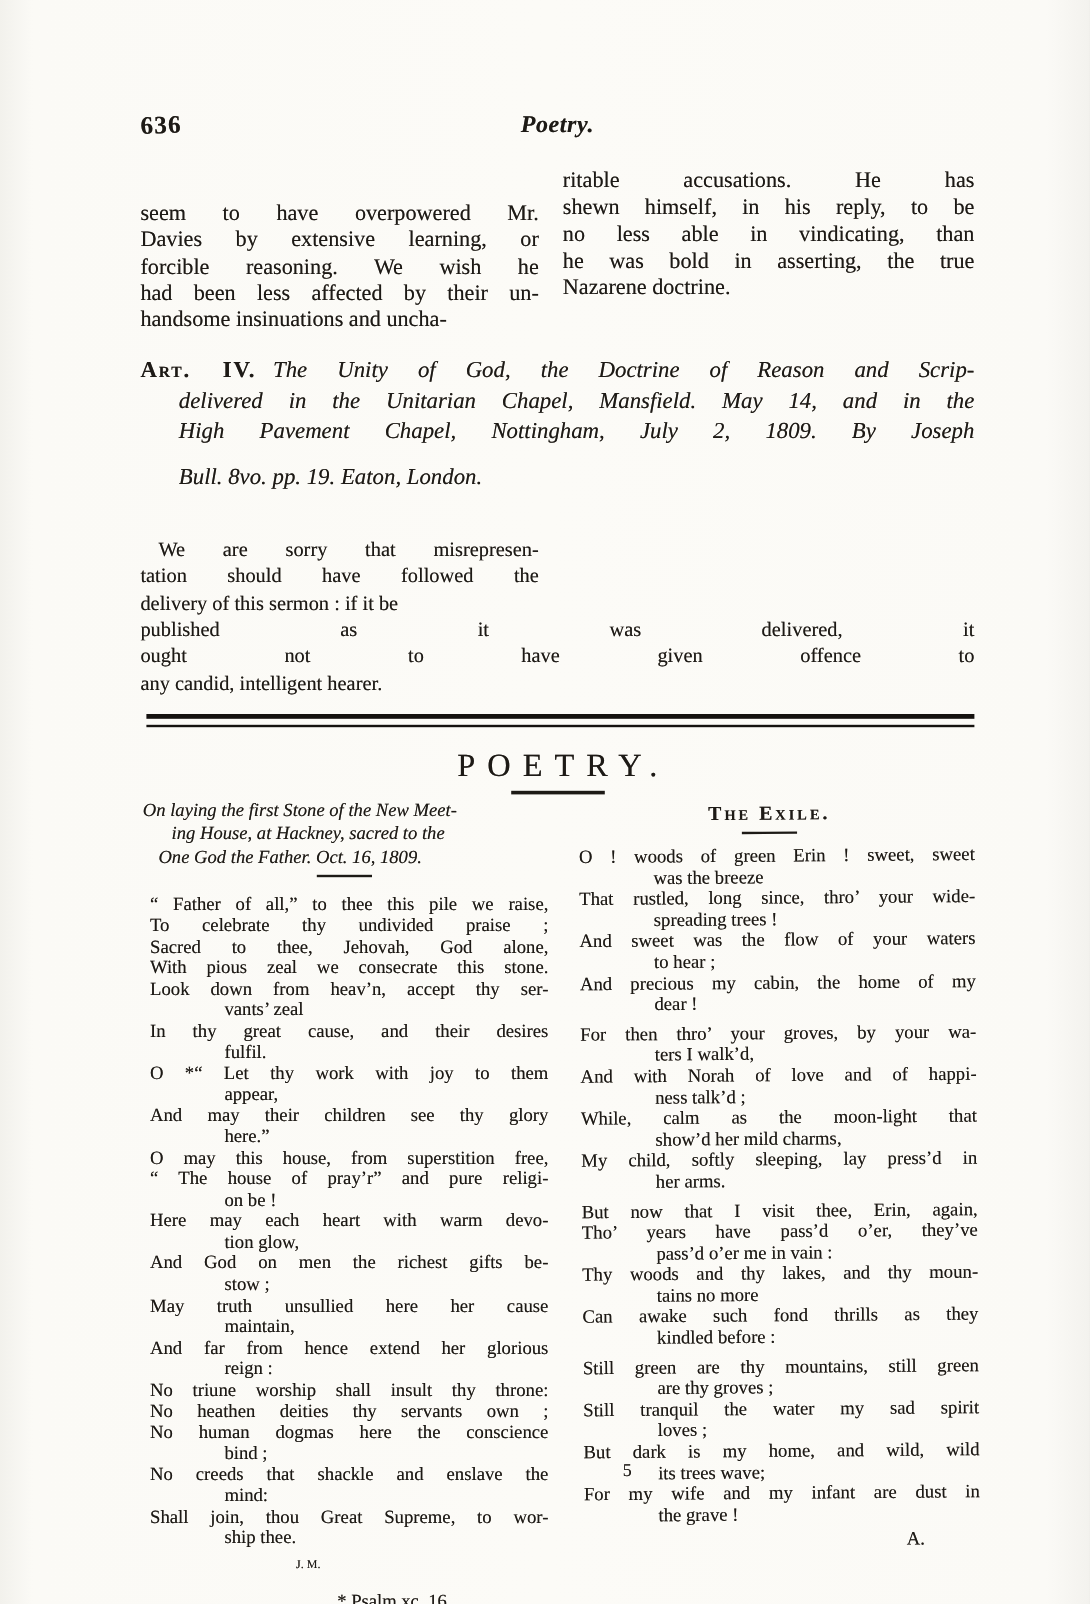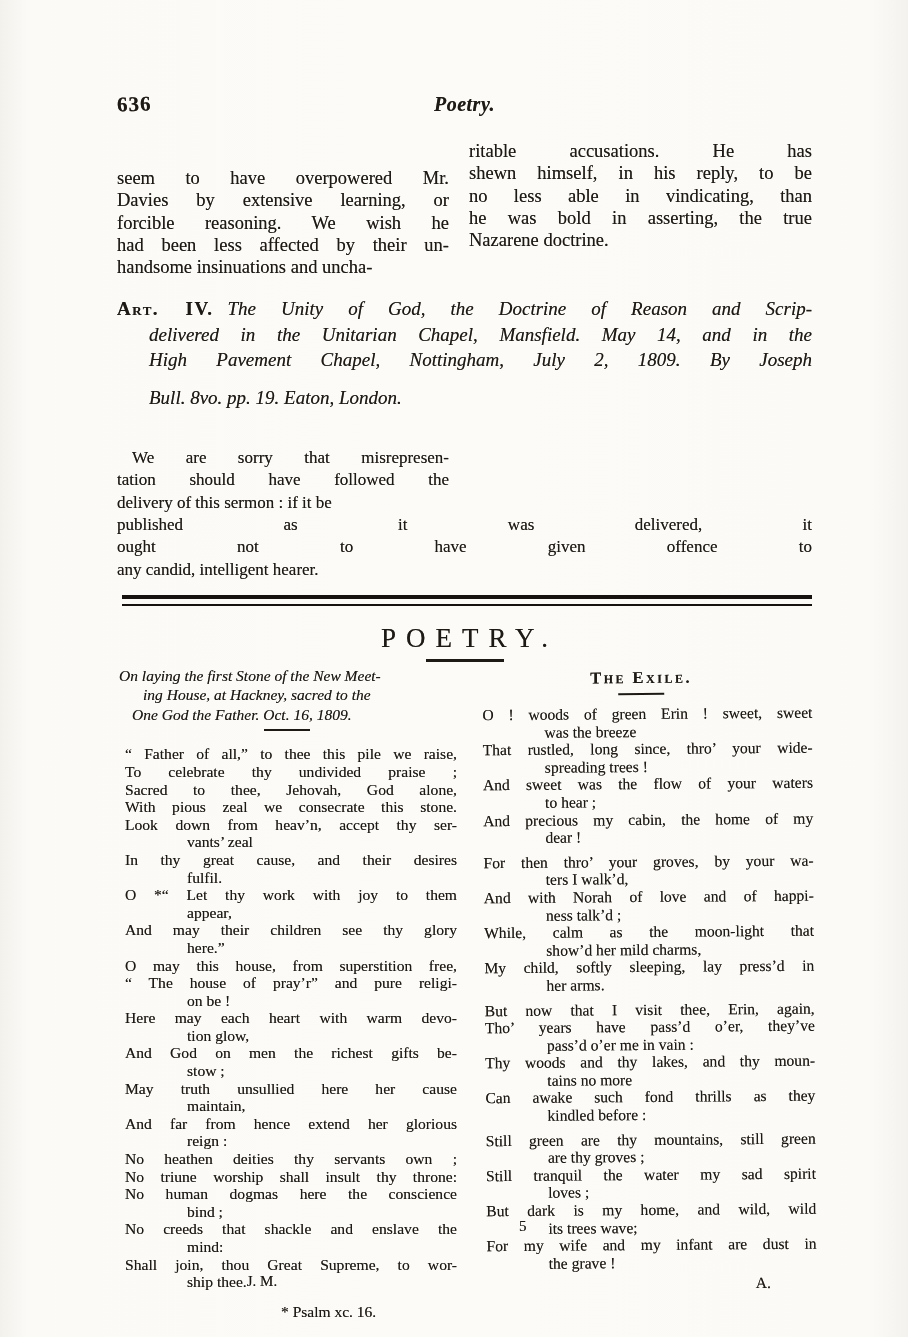--- a/index.html
+++ b/index.html
@@ -53,21 +53,21 @@
 
   .exile-title{text-align:center;font-variant:small-caps;letter-spacing:2.5px;font-weight:bold;font-size:16.5px;margin-top:2px;line-height:20px;}
 
   .poem{margin-top:14px;padding-left:8px;}
   .pcol-r .poem{margin-top:10px;padding-left:12px;}
   .poem .pline{font-size:15.6px;line-height:17.6px;text-align:justify;text-align-last:justify;}
   .poem .cont{text-align:left;text-align-last:left;padding-left:62px;}
   .poem .stanza{margin-top:7px;}
   .poem .has-sig{display:flex;text-align:left;text-align-last:left;padding-left:62px;padding-right:4px;}
   .poem .sigline{text-align:right;text-align-last:right;padding-right:46px;margin-top:4px;}
-  .sig{font-size:15px;}
+  .sig{font-size:10px;margin-top:23px;}
   .footnote{margin-top:12px;padding-left:164px;font-size:15.5px;white-space:nowrap;}
   .sigmark{position:absolute;left:519px;top:1218px;font-size:15px;}
 </style>
 </head>
 <body>
 
 <div class="page">
 
   <div class="header">
     <span class="pagenum">636</span>
@@ -142,22 +142,22 @@
           <div class="pline"><span class="lt">“ The house of pray’r” and pure religi-</span></div>
           <div class="pline cont"><span class="lt">on be !</span></div>
           <div class="pline"><span class="lt">Here may each heart with warm devo-</span></div>
           <div class="pline cont"><span class="lt">tion glow,</span></div>
           <div class="pline"><span class="lt">And God on men the richest gifts be-</span></div>
           <div class="pline cont"><span class="lt">stow ;</span></div>
           <div class="pline"><span class="lt">May truth unsullied  here her cause</span></div>
           <div class="pline cont"><span class="lt">maintain,</span></div>
           <div class="pline"><span class="lt">And far from hence extend her glorious</span></div>
           <div class="pline cont"><span class="lt">reign :</span></div>
+          <div class="pline"><span class="lt">No triune worship shall insult thy throne:</span></div>
           <div class="pline"><span class="lt">No heathen deities thy servants own ;</span></div>
-          <div class="pline"><span class="lt">No triune worship shall insult thy throne:</span></div>
           <div class="pline"><span class="lt">No human dogmas here the conscience</span></div>
           <div class="pline cont"><span class="lt">bind ;</span></div>
           <div class="pline"><span class="lt">No creeds that shackle and enslave the</span></div>
           <div class="pline cont"><span class="lt">mind:</span></div>
           <div class="pline"><span class="lt">Shall join, thou Great Supreme, to wor-</span></div>
           <div class="pline cont has-sig">
             <span class="lt">ship thee.</span>
             <span class="sig">J. M.</span>
           </div>
         </div>

